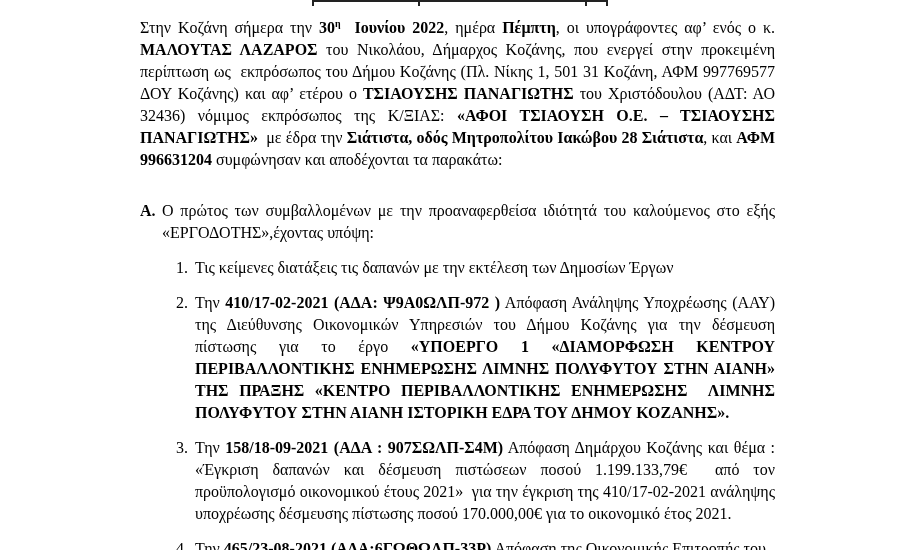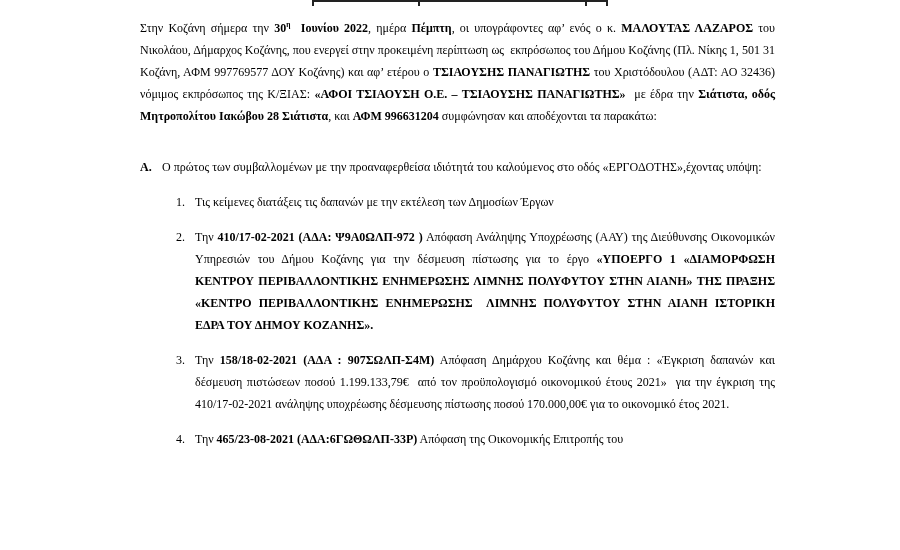--- a/index.html
+++ b/index.html
@@ -8,21 +8,21 @@
     background: #ffffff;
   }
   .page {
     position: relative;
     width: 900px;
     height: 550px;
     overflow: hidden;
     background: #ffffff;
     color: #000000;
     font-family: "Liberation Serif", serif;
-    font-size: 12px;
+    font-size: 16px;
     line-height: 22px;
   }
   
   .tbl-frag {
     position: absolute;
     top: 0;
     left: 312px;
     width: 296px;
     height: 2px;
     background: #222222;
@@ -92,38 +92,38 @@
     <span class="tick t3"></span>
     <span class="tick t4"></span>
   </div>
 
   <div class="content">
 
     <p class="intro"><span>Στην Κοζάνη σήμερα την </span><span class="b">30</span><sup class="b">η</sup><span class="b">&nbsp; Ιουνίου 2022</span><span>, ημέρα </span><span class="b">Πέμπτη</span><span>, οι υπογράφοντες αφ’ ενός ο κ. </span><span class="b">ΜΑΛΟΥΤΑΣ ΛΑΖΑΡΟΣ</span><span> του Νικολάου, Δήμαρχος Κοζάνης, που ενεργεί στην προκειμένη περίπτωση ως&nbsp; εκπρόσωπος του Δήμου Κοζάνης (Πλ. Νίκης 1, 501 31 Κοζάνη, ΑΦΜ 997769577 ΔΟΥ Κοζάνης) και αφ’ ετέρου ο </span><span class="b">ΤΣΙΑΟΥΣΗΣ ΠΑΝΑΓΙΩΤΗΣ</span><span> του Χριστόδουλου (ΑΔΤ: ΑΟ 32436) νόμιμος εκπρόσωπος της Κ/ΞΙΑΣ: </span><span class="b">«ΑΦΟΙ ΤΣΙΑΟΥΣΗ Ο.Ε. – ΤΣΙΑΟΥΣΗΣ ΠΑΝΑΓΙΩΤΗΣ»</span><span>&nbsp; με έδρα την </span><span class="b">Σιάτιστα, οδός Μητροπολίτου Ιακώβου 28 Σιάτιστα</span><span>, και </span><span class="b">ΑΦΜ 996631204</span><span> συμφώνησαν και αποδέχονται τα παρακάτω:</span></p>
 
     <div class="section">
       <span class="label">Α.</span>
-      <span><span>Ο πρώτος των συμβαλλομένων με την προαναφερθείσα ιδιότητά του καλούμενος στο οδός «ΕΡΓΟΔΟΤΗΣ»,έχοντας υπόψη:</span></span>
+      <span><span>Ο πρώτος των συμβαλλομένων με την προαναφερθείσα ιδιότητά του καλούμενος στο εξής «ΕΡΓΟΔΟΤΗΣ»,έχοντας υπόψη:</span></span>
     </div>
 
     <div class="list">
 
       <div class="item">
         <span class="num">1.</span>
         <span><span>Τις κείμενες διατάξεις τις δαπανών με την εκτέλεση των Δημοσίων Έργων</span></span>
       </div>
 
       <div class="item">
         <span class="num">2.</span>
         <span><span>Την </span><span class="b">410/17-02-2021 (ΑΔΑ: Ψ9Α0ΩΛΠ-972 )</span><span> Απόφαση Ανάληψης Υποχρέωσης (ΑΑΥ) της Διεύθυνσης Οικονομικών Υπηρεσιών του Δήμου Κοζάνης για την δέσμευση πίστωσης για το έργο </span><span class="b">«ΥΠΟΕΡΓΟ 1 «ΔΙΑΜΟΡΦΩΣΗ ΚΕΝΤΡΟΥ ΠΕΡΙΒΑΛΛΟΝΤΙΚΗΣ ΕΝΗΜΕΡΩΣΗΣ ΛΙΜΝΗΣ ΠΟΛΥΦΥΤΟΥ ΣΤΗΝ ΑΙΑΝΗ» ΤΗΣ ΠΡΑΞΗΣ «ΚΕΝΤΡΟ ΠΕΡΙΒΑΛΛΟΝΤΙΚΗΣ ΕΝΗΜΕΡΩΣΗΣ&nbsp; ΛΙΜΝΗΣ ΠΟΛΥΦΥΤΟΥ ΣΤΗΝ ΑΙΑΝΗ ΙΣΤΟΡΙΚΗ ΕΔΡΑ ΤΟΥ ΔΗΜΟΥ ΚΟΖΑΝΗΣ».</span></span>
       </div>
 
       <div class="item">
         <span class="num">3.</span>
-        <span><span>Την </span><span class="b">158/18-02-2021 (ΑΔΑ : 907ΣΩΛΠ-Σ4Μ)</span><span> Απόφαση Δημάρχου Κοζάνης και θέμα : «Έγκριση δαπανών και δέσμευση πιστώσεων ποσού 1.199.133,79€&nbsp; από τον προϋπολογισμό οικονομικού έτους 2021»&nbsp; για την έγκριση της 410/17-02-2021 ανάληψης υποχρέωσης δέσμευσης πίστωσης ποσού 170.000,00€ για το οικονομικό έτος 2021.</span></span>
+        <span><span>Την </span><span class="b">158/18-09-2021 (ΑΔΑ : 907ΣΩΛΠ-Σ4Μ)</span><span> Απόφαση Δημάρχου Κοζάνης και θέμα : «Έγκριση δαπανών και δέσμευση πιστώσεων ποσού 1.199.133,79€&nbsp; από τον προϋπολογισμό οικονομικού έτους 2021»&nbsp; για την έγκριση της 410/17-02-2021 ανάληψης υποχρέωσης δέσμευσης πίστωσης ποσού 170.000,00€ για το οικονομικό έτος 2021.</span></span>
       </div>
 
       <div class="item">
         <span class="num">4.</span>
         <span><span>Την </span><span class="b">465/23-08-2021 (ΑΔΑ:6ΓΩΘΩΛΠ-33Ρ)</span><span> Απόφαση της Οικονομικής Επιτροπής του</span></span>
       </div>
 
     </div>
   </div>
 </div>

